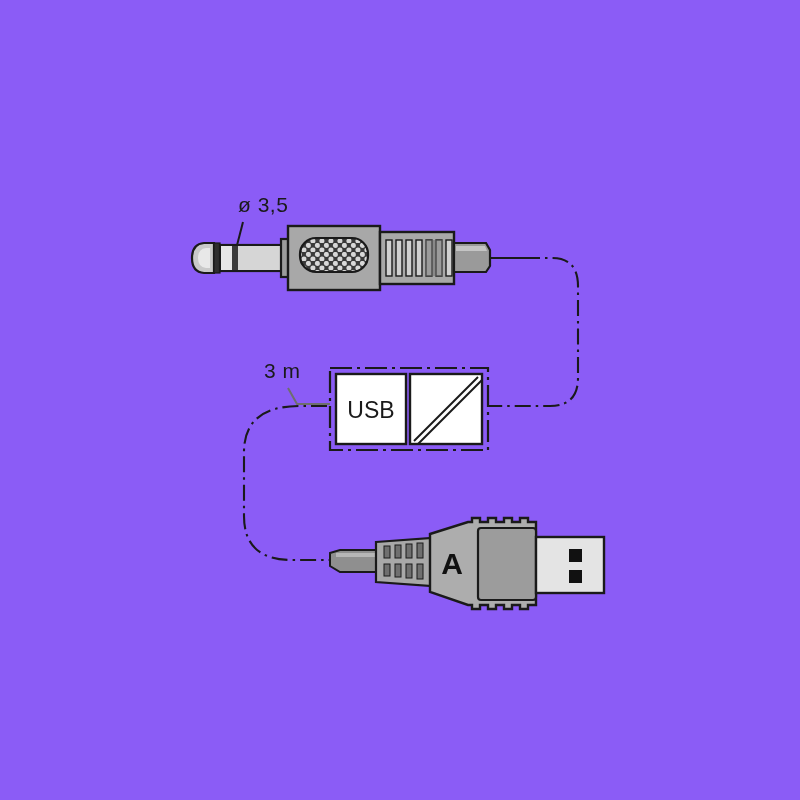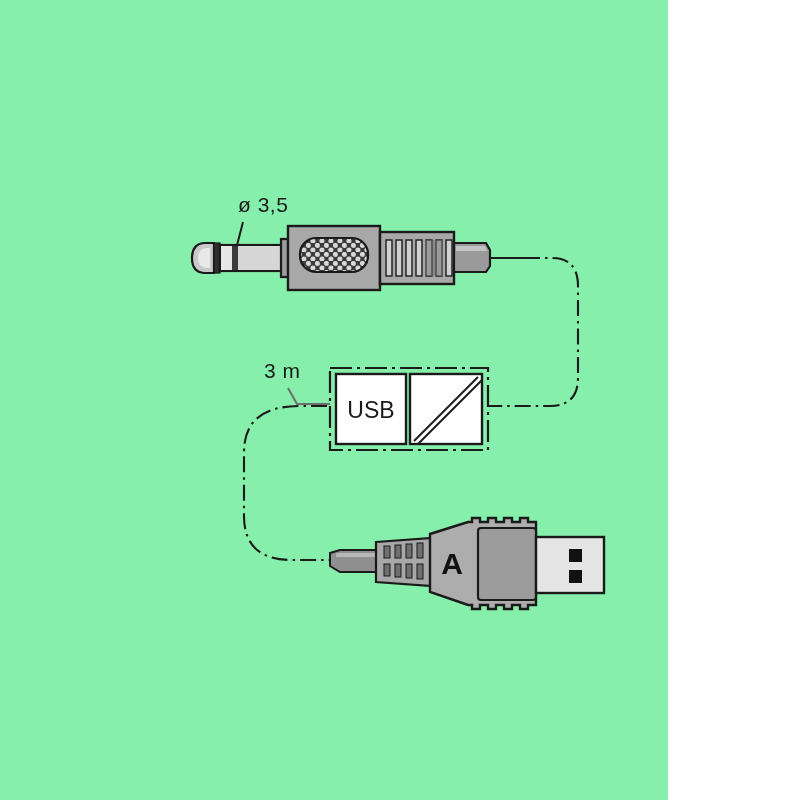--- a/index.html
+++ b/index.html
@@ -8,23 +8,23 @@
     background: #ffffff;
   }
   body {
     width: 800px;
     height: 800px;
     font-family: "Liberation Sans", sans-serif;
     overflow: hidden;
   }
   #stage {
     position: relative;
-    width: 668px;
+    width: 800px;
     height: 800px;
-    background: #86efac;
+    background: #8b5cf6;
   }
   #drawing {
     position: absolute;
     left: 0;
     top: 0;
     width: 800px;
     height: 800px;
   }
   .dim-text {
     font-family: "Liberation Sans", sans-serif;

